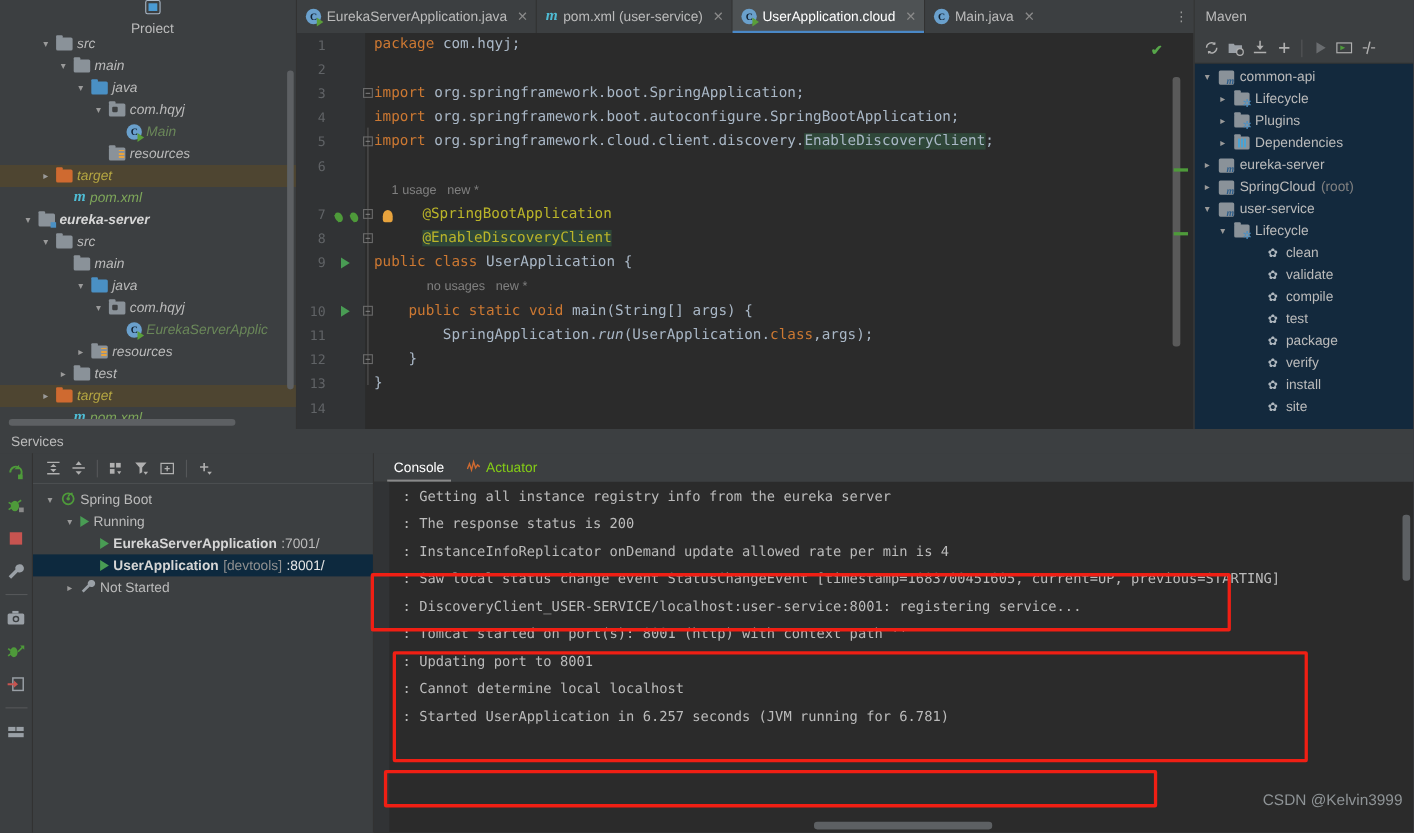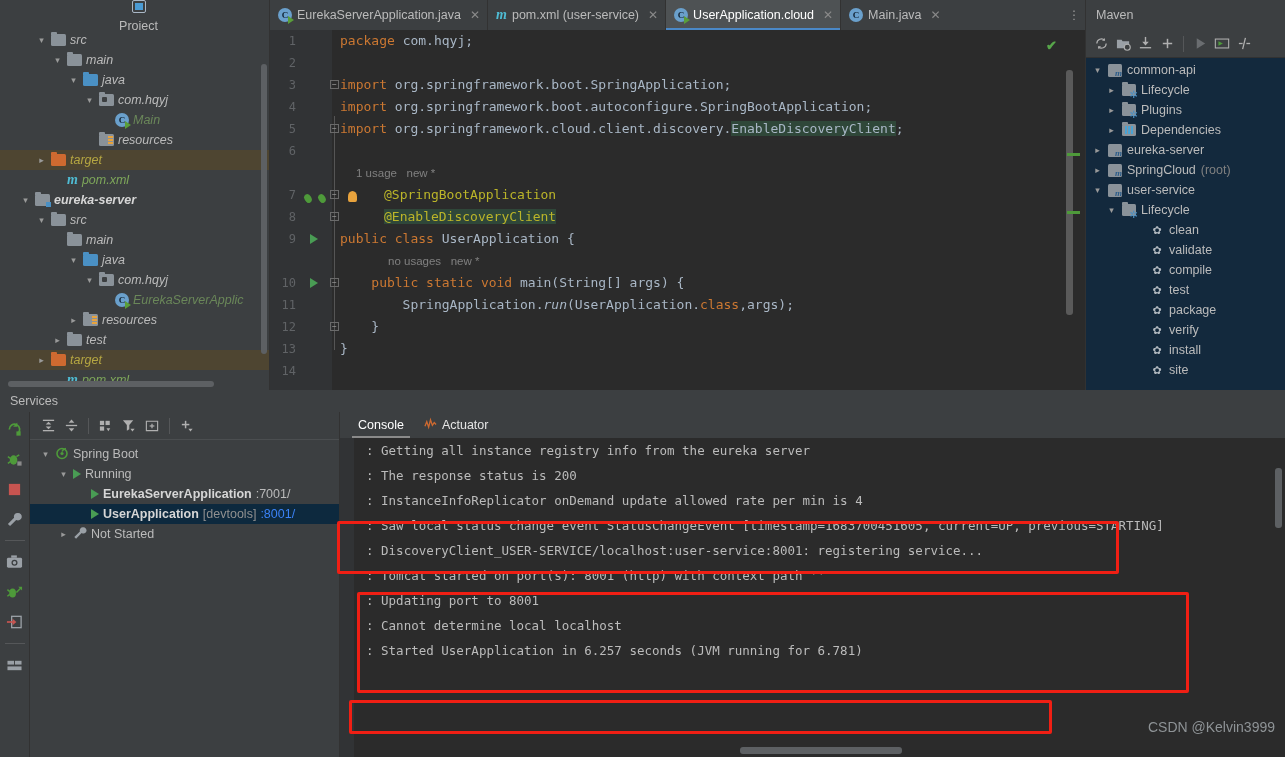--- a/index.html
+++ b/index.html
@@ -106,26 +106,26 @@
   .lb-icon { width: 22px; height: 22px; display: flex; align-items: center; justify-content: center; }
   .lb-sep { width: 20px; height: 1px; background: #555759; margin: 2px 0; }
 
   .svc-tree-col { width: 310px; background: #3c3f41; border-right: 1px solid #323232; position: relative; }
   .svc-toolbar { height: 28px; display: flex; align-items: center; gap: 3px; padding-left: 8px; border-bottom: 1px solid #4b4e50; }
   .srow { height: 20px; display: flex; align-items: center; gap: 4px; white-space: nowrap; font-size: 12.5px; padding-right: 4px; }
   .srow.sel { background: #0d293e; }
   .grn-tri { width: 0; height: 0; border-left: 8px solid #499c54; border-top: 5px solid transparent; border-bottom: 5px solid transparent; flex:none; }
   .sbold { font-weight: bold; color: #d6d6d6; }
   .sdim { color: #909090; }
-  .slink { color: #3b82f6; }
+  .slink { color: #e5e5e5; }
   .sgray { color: #bbbbbb; }
 
   .console-col { flex: 1; position: relative; background: #3c3f41; }
   .ctabs { height: 26px; display: flex; align-items: stretch; padding-left: 8px; gap: 0; }
-  .ctab { display: flex; align-items: center; gap: 5px; padding: 0 10px; font-size: 12.5px; color: #e5e5e5; position: relative; }
+  .ctab { display: flex; align-items: center; gap: 5px; padding: 0 10px; font-size: 12.5px; color: #84cc16; position: relative; }
   .ctab.active { color: #ffffff; }
   .ctab.active::after { content:''; position:absolute; left:4px; right:4px; bottom:0; height:2px; background:#8a8a8a; }
   .cpane { position: absolute; left: 0; top: 26px; right: 0; bottom: 0; background: #2b2b2b; overflow: hidden; }
   .cgutter { position: absolute; left: 0; top: 0; width: 14px; bottom: 0; background: #313335; }
   .clog { position: absolute; left: 26px; top: 0; right: 0; font-family: "DejaVu Sans Mono", monospace; font-size: 12.5px; color: #bbbbbb; }
   .lline { height: 25px; line-height: 25px; white-space: pre; }
   .redbox { position: absolute; border: 3px solid #f01f14; border-radius: 2px; pointer-events: none; }
   .watermark { position: absolute; right: 10px; bottom: 22px; color: #8e9396; font-size: 14px; }
   .cscroll-h { position: absolute; left: 400px; bottom: 3px; height: 7px; width: 162px; background: #5d6063; border-radius: 3px; }
   .cscroll-v { position: absolute; right: 3px; top: 30px; width: 7px; height: 60px; background: #5d6063; border-radius: 3px; }

